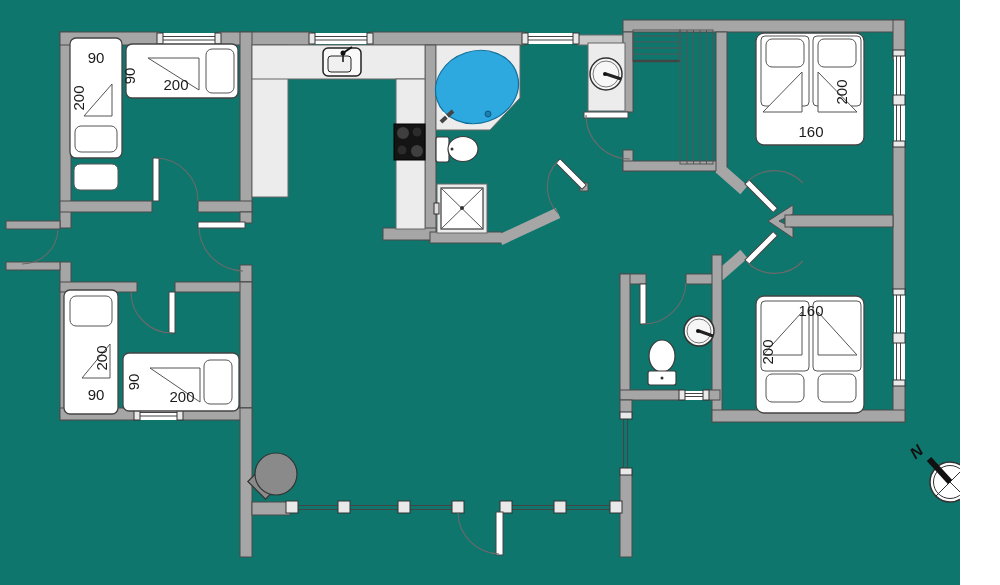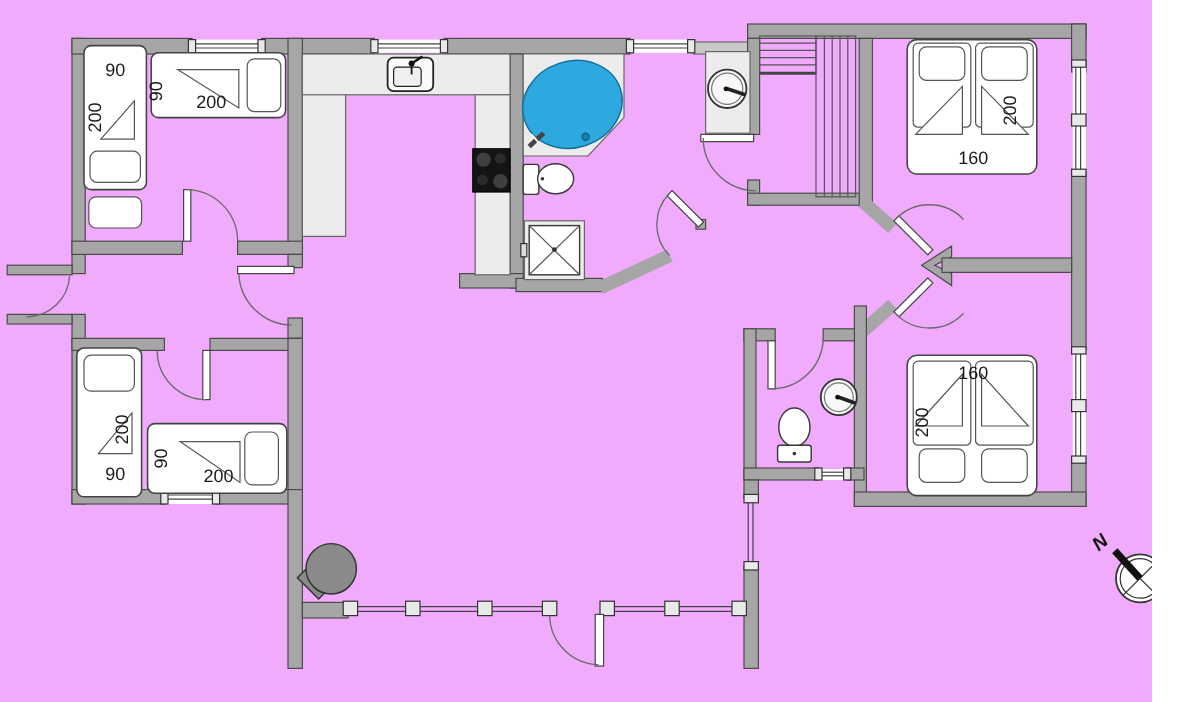--- a/index.html
+++ b/index.html
@@ -1,16 +1,16 @@
 <!DOCTYPE html>
 <html><head>
 <meta charset="utf-8">
 <style>
   html,body{margin:0;padding:0;background:#fff;font-family:"Liberation Sans",sans-serif;}
-  #stage{position:relative;width:960px;height:585px;background:#f0abfc;overflow:hidden;}
+  #stage{position:relative;width:960px;height:585px;background:#0f766e;overflow:hidden;}
   svg{display:block;}
   .wall{fill:#a6a6a6;stroke:#4b4b4b;stroke-width:1;}
   .wall-light{fill:#c9c9c9;stroke:#6b6b6b;stroke-width:1;}
   .dwall{stroke:#a6a6a6;stroke-width:11;}
   .furn{fill:#ececec;stroke:#666;stroke-width:1;}
   .fix{fill:#ffffff;stroke:#3a3a3a;stroke-width:1.2;}
   .frame{fill:#ffffff;stroke:#444;stroke-width:1.3;}
   .soft{fill:#ffffff;stroke:#555;stroke-width:1;}
   .fold{fill:#ffffff;stroke:#555;stroke-width:1;}
   .glass{stroke:#444;stroke-width:1;}

